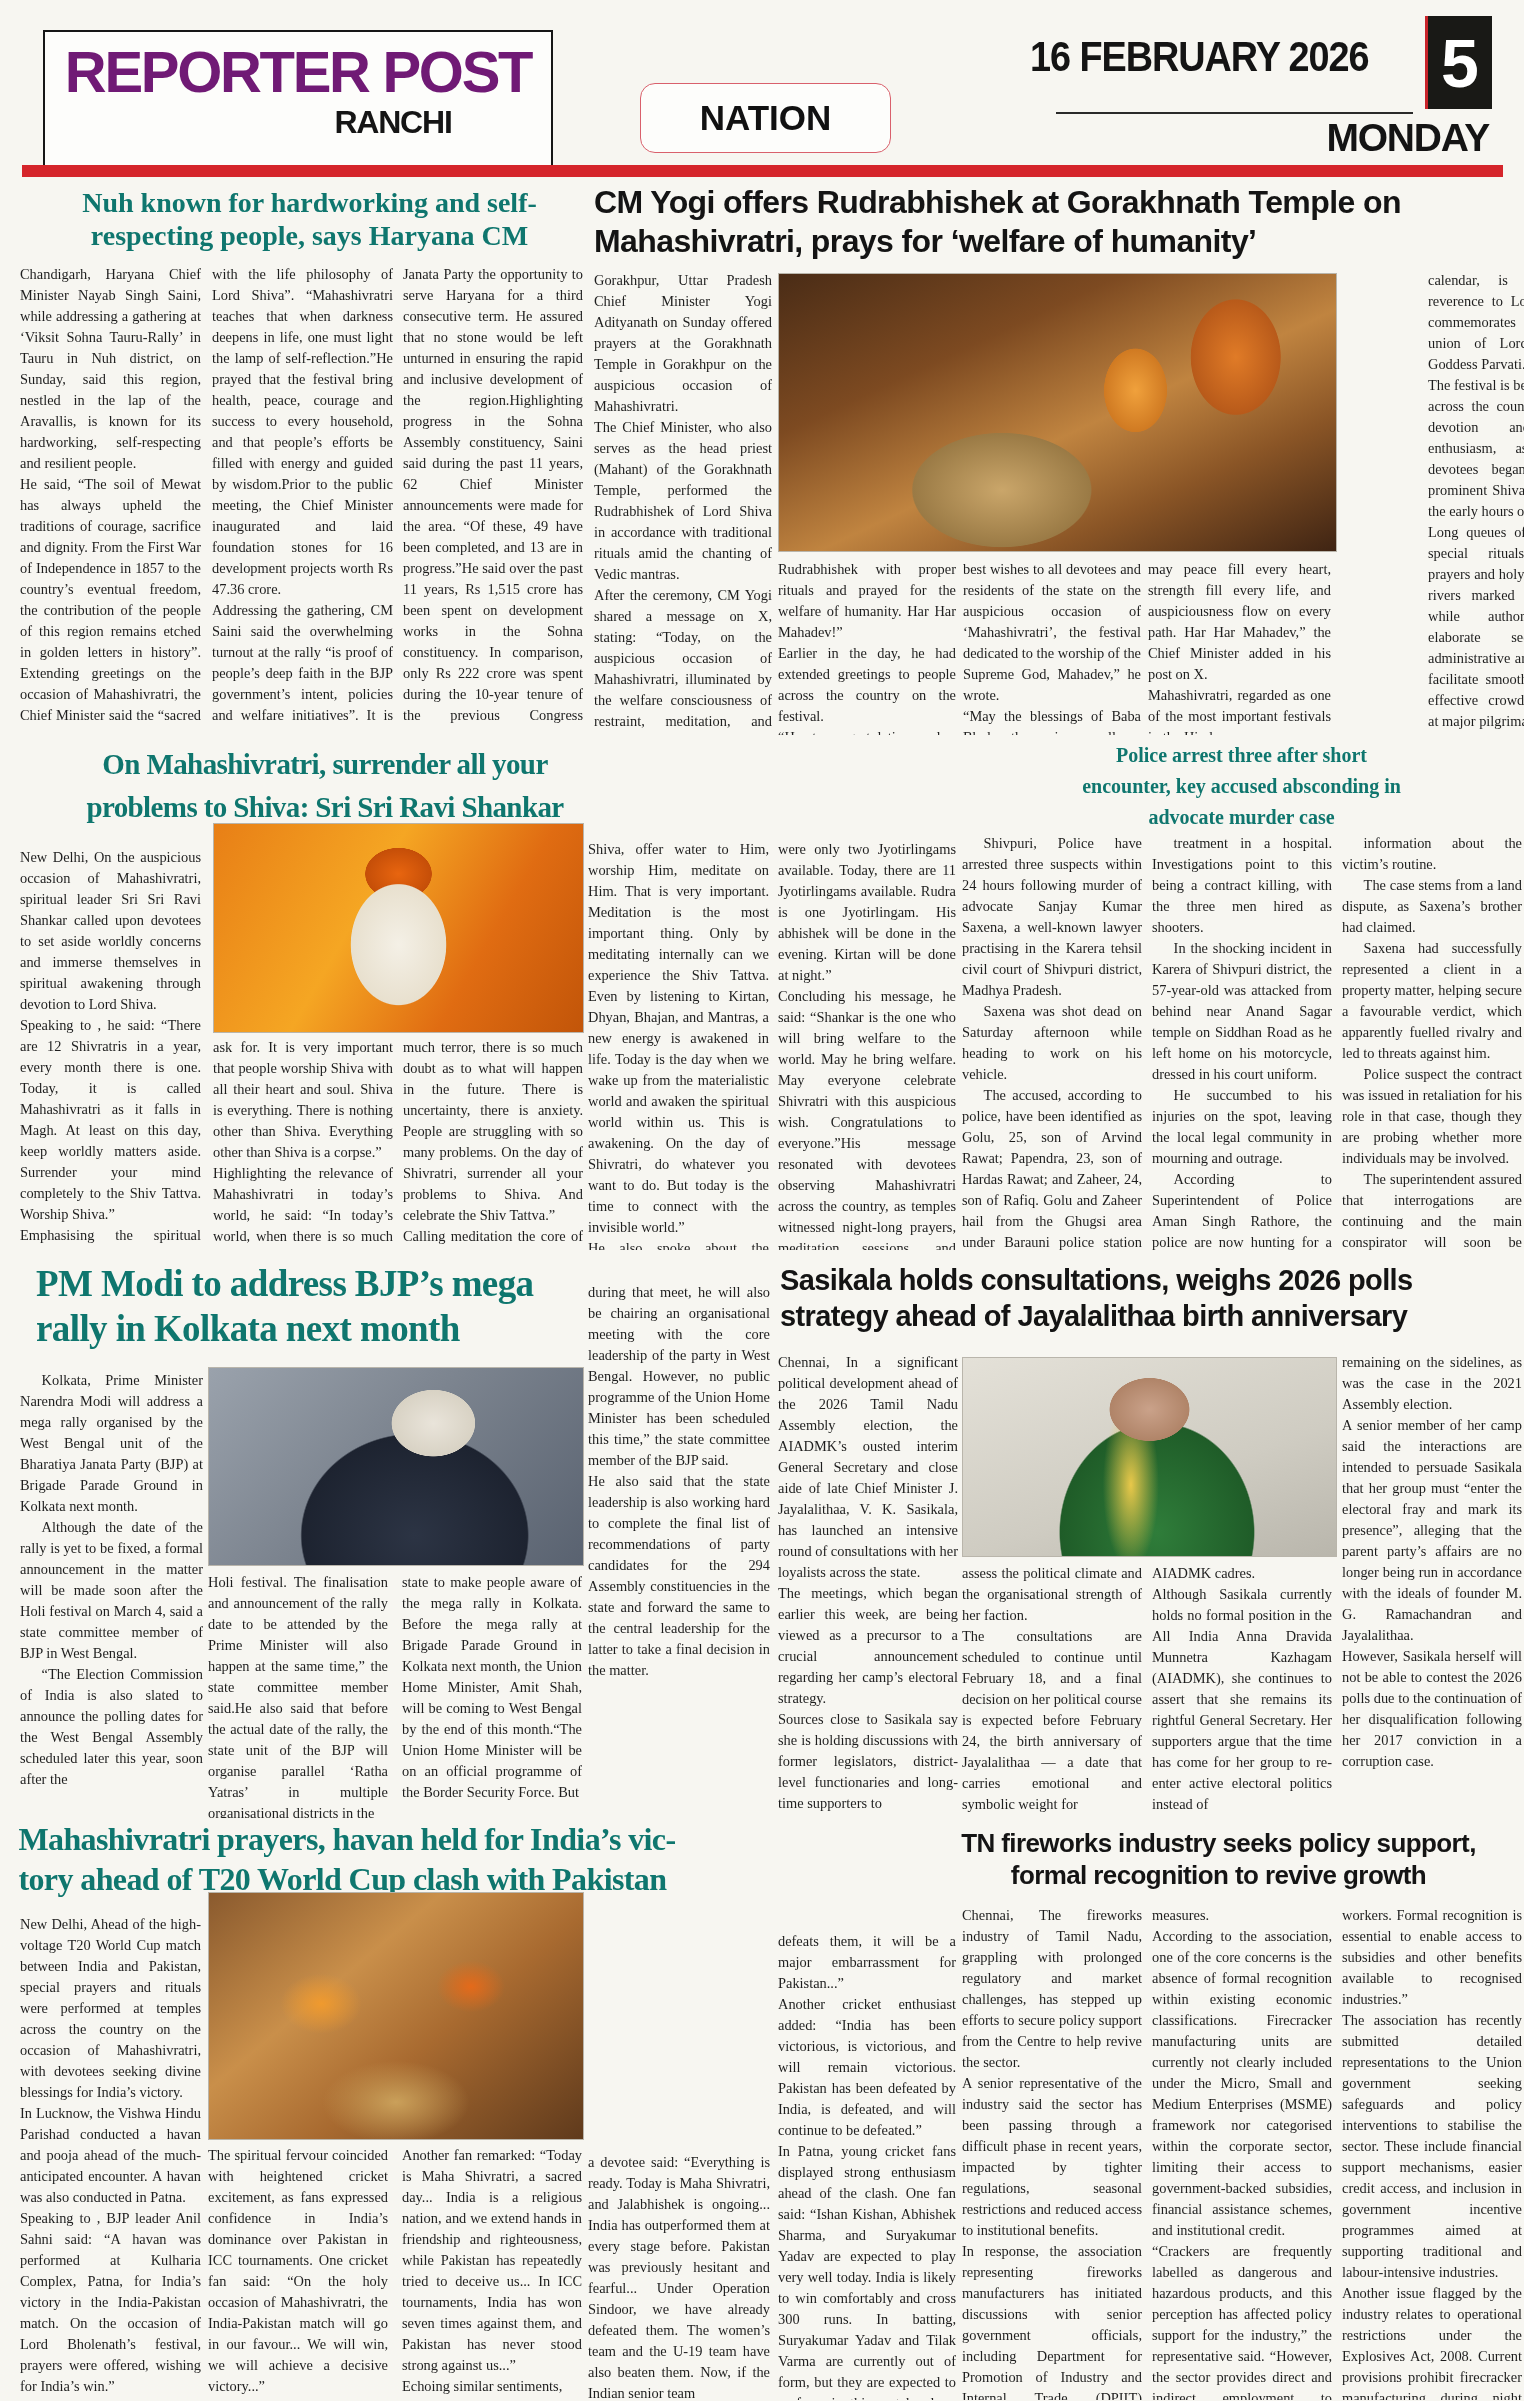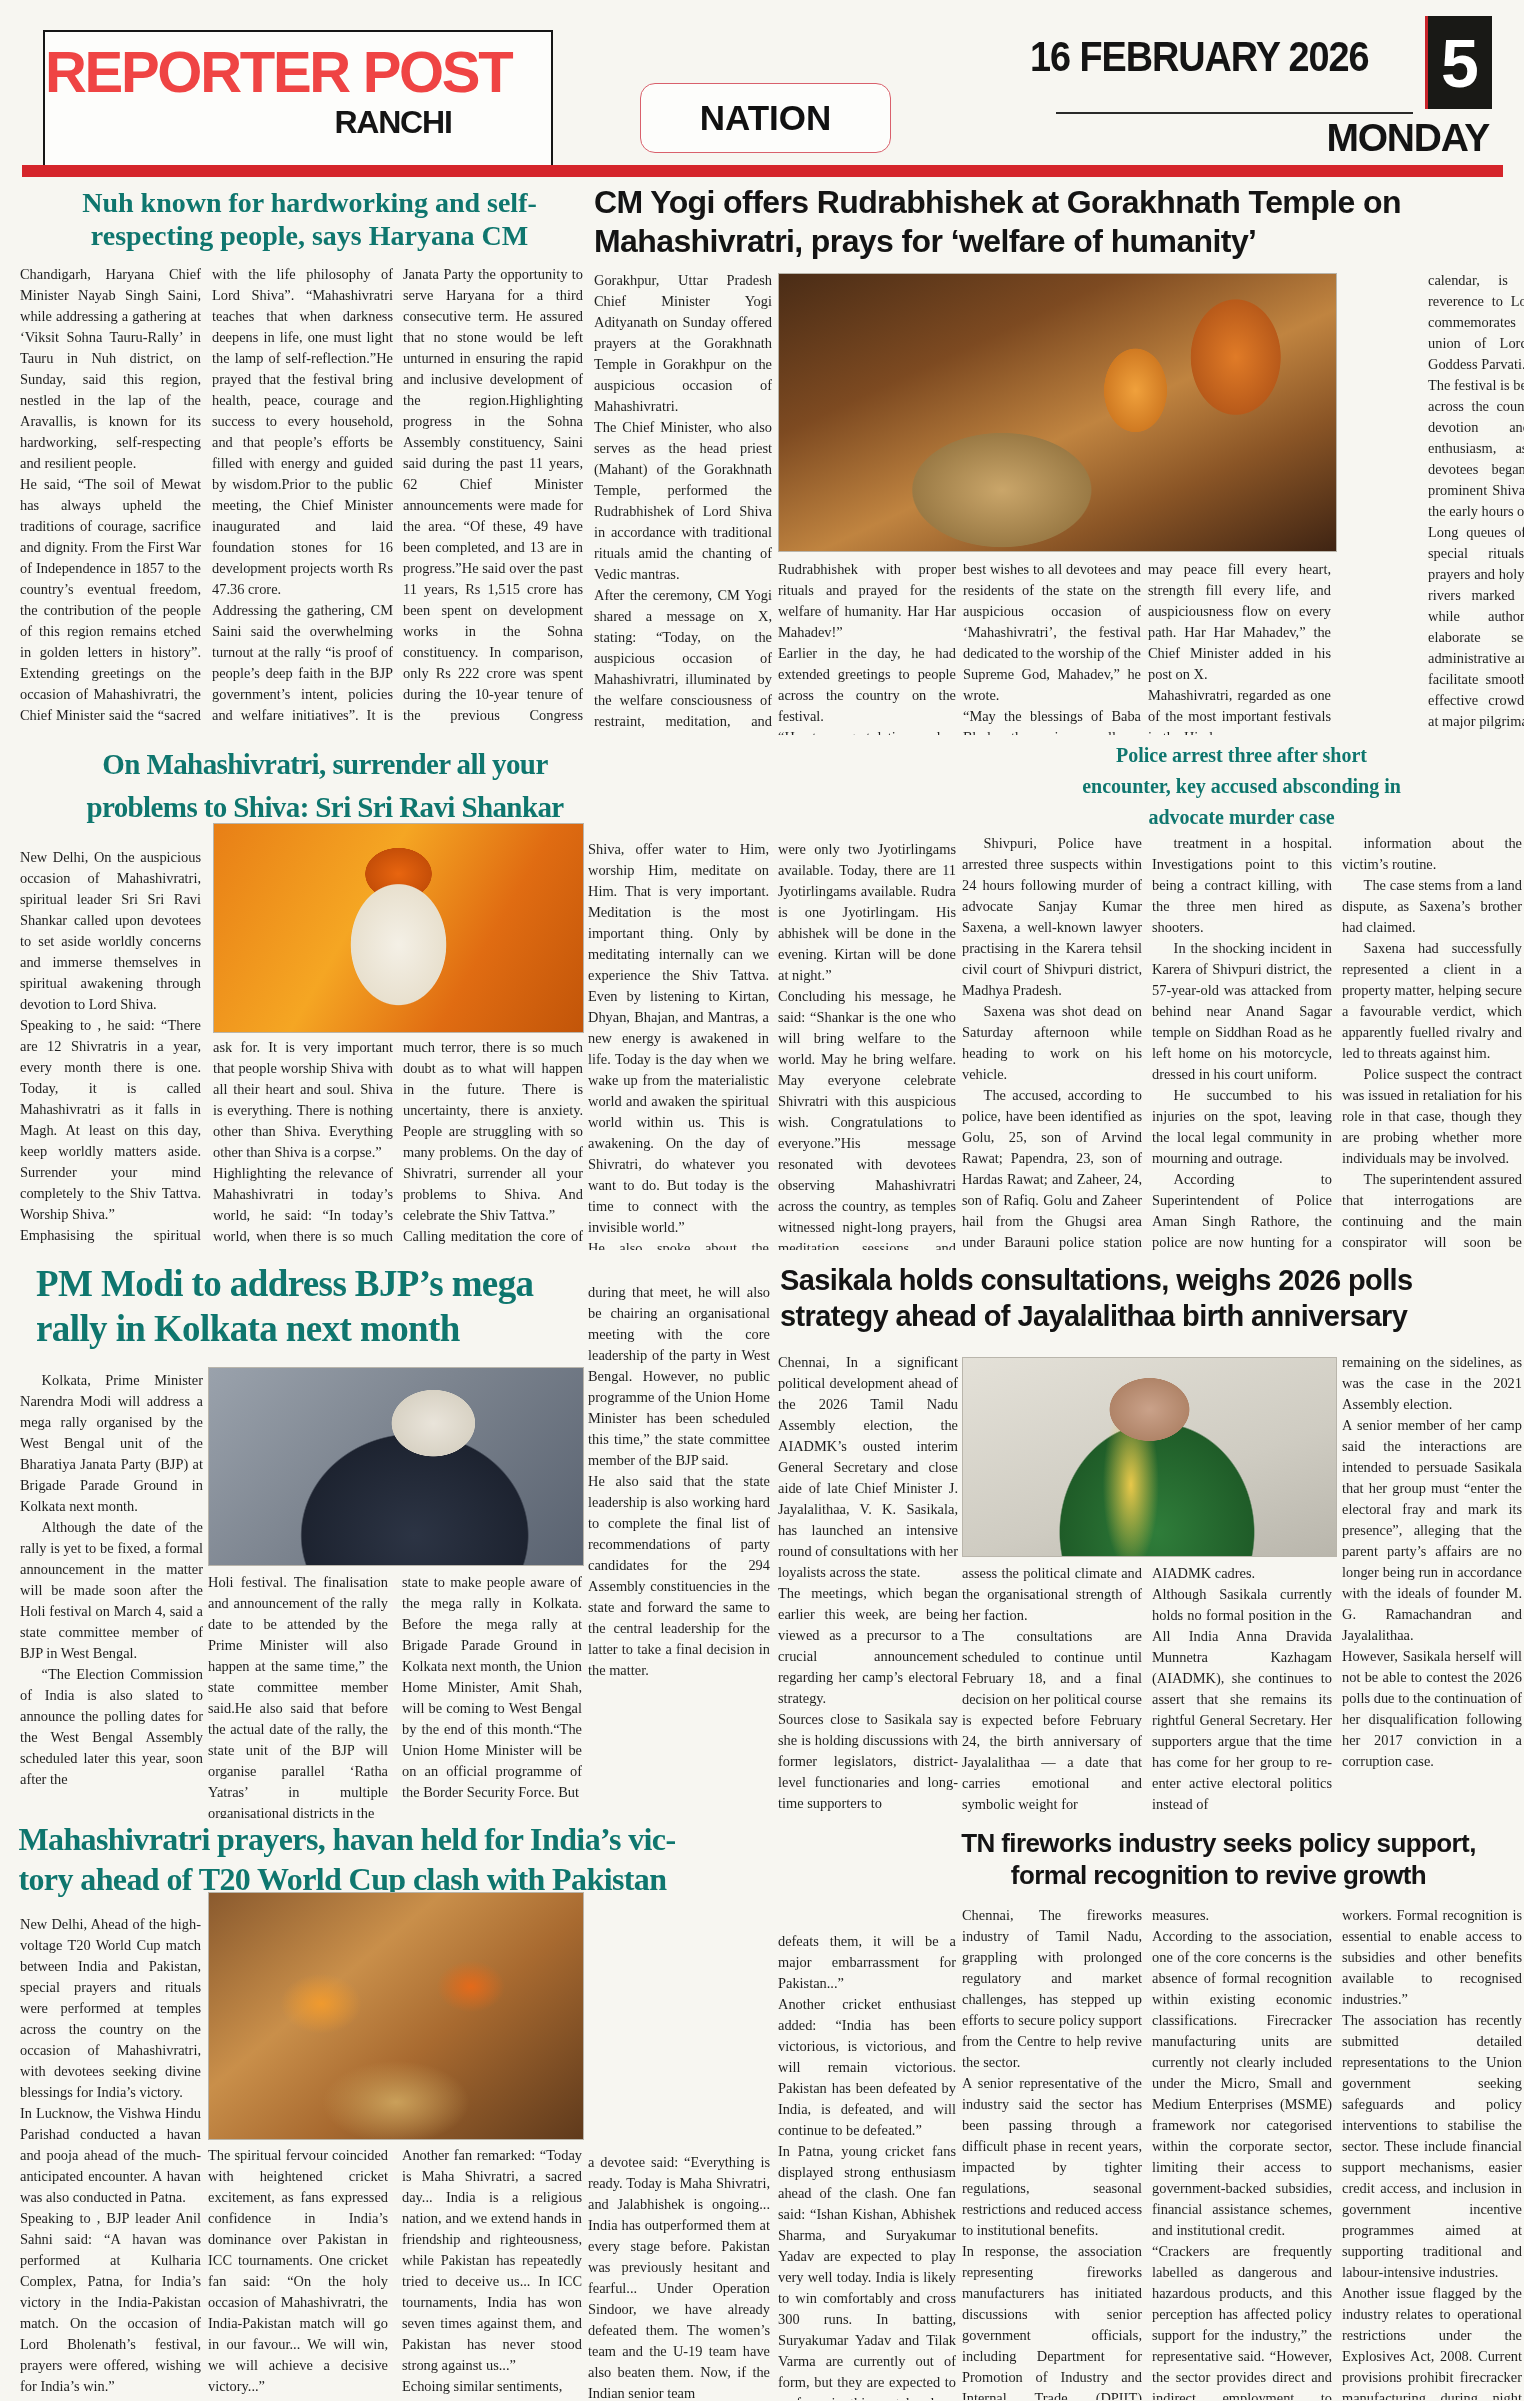--- a/index.html
+++ b/index.html
@@ -39,21 +39,21 @@
 </style>
 </head>
 <body>
 
 <div id="page">
 
   
   <header>
     <div class="abs" style="left:43px;top:30px;width:506px;height:135px;border:2.3px solid #161616;background:#fdfdfb;">
       <div style="font-family:'Liberation Sans',sans-serif;font-weight:700;font-size:58px;line-height:1.04;
-                  letter-spacing:-2.3px;text-align:left;margin-top:10.4px;color:#ef4444;">REPORTER POST</div>
+                  letter-spacing:-2.3px;text-align:center;margin-top:10.4px;color:#701a75;">REPORTER POST</div>
       <div style="font-family:'Liberation Sans',sans-serif;font-weight:700;font-size:32px;line-height:1;
                   letter-spacing:-1.2px;text-align:center;padding-left:190px;margin-top:3.5px;color:#151515;">RANCHI</div>
     </div>
 
     <div class="abs" style="left:640px;top:48px;width:249px;height:68px;border:1.7px solid #d9606c;border-radius:15px;
                 background:#fdfdfb;display:flex;align-items:center;justify-content:center;margin-top:35px;">
       <span style="font-family:'Liberation Sans',sans-serif;font-weight:700;font-size:35px;letter-spacing:0;
                    color:#111;">NATION</span>
     </div>
 

